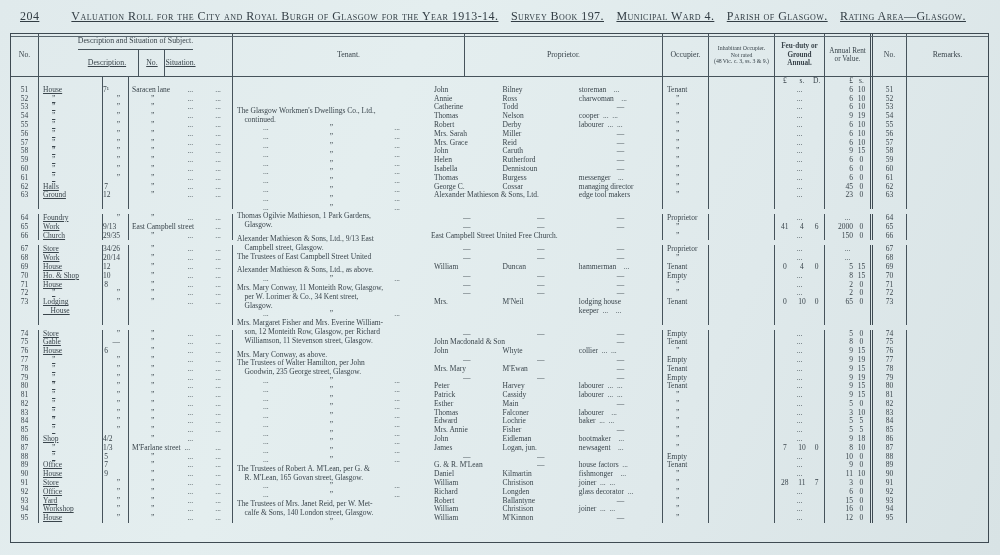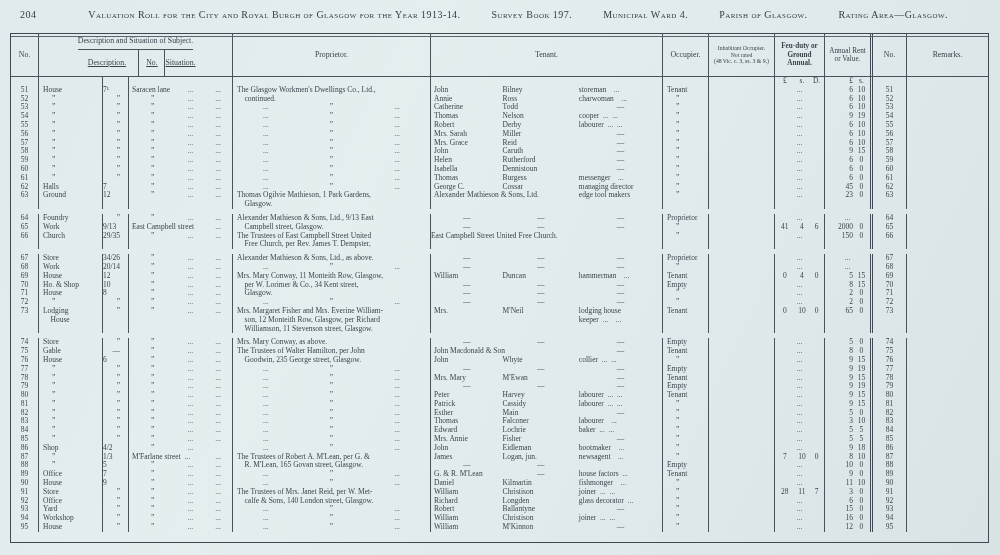--- a/index.html
+++ b/index.html
@@ -7,27 +7,27 @@
     width:1000px;height:555px;overflow:hidden;
     font-family:"Liberation Serif","DejaVu Serif",serif;
     color:#3a454c;background:#d8e3e5;
   }
   .page{
     position:relative;width:1000px;height:555px;
     background:linear-gradient(115deg,#e0eaec 0%,#e4eeef 35%,#dfe9eb 70%,#d8e3e5 100%);
   }
   
   .masthead{
-    position:absolute;top:9px;left:14px;right:18px;
+    position:absolute;top:9px;left:14px;right:0;
     display:flex;align-items:baseline;
-    font-variant:small-caps;font-size:10px;letter-spacing:.45px;
-    white-space:nowrap;color:#323d44;
+    font-variant:small-caps;font-size:12px;letter-spacing:.45px;
+    white-space:nowrap;color:#323d44;text-decoration:underline;
   }
   .masthead .pageno{margin-left:6px;font-variant:normal;}
-  .masthead .title{margin-left:52px;}
+  .masthead .title{margin-left:32px;}
   .masthead .seg{margin-left:auto;}
   .masthead .last{margin-right:34px;text-align:right;}
   
   .tbl{
     position:absolute;left:10px;right:11px;top:33px;bottom:12px;
     border:1.4px solid #3e4a52;background:transparent;
   }
   .tbl::before{
     content:"";position:absolute;left:0;right:0;top:1.6px;
     border-top:1px solid #5a676f;pointer-events:none;
@@ -59,24 +59,24 @@
   .hc-rem{flex:1;border-right:none;}
   
   .tbody{overflow:hidden;}
   .trow{display:flex;height:8.8px;line-height:8.8px;font-size:7.5px;white-space:pre;}
   .trow.gap{height:5px;}
   .cell{
     box-sizing:border-box;flex:0 0 auto;border-right:1px solid #46535b;
     overflow:visible;
   }
   .c0{width:28px;text-align:center;}
-  .c1{width:64px;padding-left:4px;}
-  .c2{width:26px;padding-right:20px;}
+  .c1{width:64px;padding-left:4px;text-decoration:underline;}
+  .c2{width:26px;text-align:right;padding-right:20px;}
   .c3{width:104px;justify-content:space-between;}
-  .c4{width:198px;padding-left:4px;}
+  .c4{width:198px;padding-left:4px;margin-top:21px;}
   .c5{width:232px;}
   .c6{width:46px;padding-left:4px;}
   .c7{width:66px;}
   .c8{width:50px;text-align:center;}
   .c9{width:48px;text-align:center;border-right:3px double #3e4a52;}
   .c10{width:34px;text-align:center;}
   .c11{flex:1 1 auto;border-right:none;}
   .cell.multi{display:flex;padding:0;}
   .seg{flex:0 0 auto;box-sizing:border-box;white-space:pre;overflow:visible;}
   
@@ -121,22 +121,22 @@
     <div class="thead">
       <div class="hc hc-no">No.</div>
       <div class="hc hc-descgroup">
         <div class="descgroup-top">Description and Situation of Subject.</div>
         <div class="descgroup-sub">
           <div class="hsub hsub-desc">Description.</div>
           <div class="hsub hsub-num">No.</div>
           <div class="hsub hsub-sit">Situation.</div>
         </div>
       </div>
+      <div class="hc hc-ten">Tenant.</div>
       <div class="hc hc-prop">Proprietor.</div>
-      <div class="hc hc-ten">Tenant.</div>
       <div class="hc hc-occ">Occupier.</div>
       <div class="hc hc-inhab">
         <div>Inhabitant Occupier.</div>
         <div>Not rated</div>
         <div>(48 Vic. c. 3, ss. 3 &amp; 9.)</div>
       </div>
       <div class="hc hc-feu">Feu-duty or Ground Annual.</div>
       <div class="hc hc-rent">Annual Rent or Value.</div>
       <div class="hc hc-no2">No.</div>
       <div class="hc hc-rem">Remarks.</div>
@@ -155,21 +155,20 @@
         <div class="trow"><div class="cell c0">59</div><div class="cell c1 dm">”</div><div class="cell c2 dm">”</div><div class="cell c3 multi"><span class="seg dm">”</span><span class="seg">...</span><span class="seg">...</span></div><div class="cell c4 multi"><span class="seg">...</span><span class="seg dm">”</span><span class="seg">...</span></div><div class="cell c5 multi"><span class="seg">Helen</span><span class="seg">Rutherford</span><span class="seg dm">—</span></div><div class="cell c6 dm">”</div><div class="cell c7"></div><div class="cell c8">...</div><div class="cell c9 multi"><span class="seg">6</span><span class="seg">0</span></div><div class="cell c10">59</div><div class="cell c11"></div></div>
         <div class="trow"><div class="cell c0">60</div><div class="cell c1 dm">”</div><div class="cell c2 dm">”</div><div class="cell c3 multi"><span class="seg dm">”</span><span class="seg">...</span><span class="seg">...</span></div><div class="cell c4 multi"><span class="seg">...</span><span class="seg dm">”</span><span class="seg">...</span></div><div class="cell c5 multi"><span class="seg">Isabella</span><span class="seg">Dennistoun</span><span class="seg dm">—</span></div><div class="cell c6 dm">”</div><div class="cell c7"></div><div class="cell c8">...</div><div class="cell c9 multi"><span class="seg">6</span><span class="seg">0</span></div><div class="cell c10">60</div><div class="cell c11"></div></div>
         <div class="trow"><div class="cell c0">61</div><div class="cell c1 dm">”</div><div class="cell c2 dm">”</div><div class="cell c3 multi"><span class="seg dm">”</span><span class="seg">...</span><span class="seg">...</span></div><div class="cell c4 multi"><span class="seg">...</span><span class="seg dm">”</span><span class="seg">...</span></div><div class="cell c5 multi"><span class="seg">Thomas</span><span class="seg">Burgess</span><span class="seg">messenger  ...</span></div><div class="cell c6 dm">”</div><div class="cell c7"></div><div class="cell c8">...</div><div class="cell c9 multi"><span class="seg">6</span><span class="seg">0</span></div><div class="cell c10">61</div><div class="cell c11"></div></div>
         <div class="trow"><div class="cell c0">62</div><div class="cell c1">Halls</div><div class="cell c2">7</div><div class="cell c3 multi"><span class="seg dm">”</span><span class="seg">...</span><span class="seg">...</span></div><div class="cell c4 multi"><span class="seg">...</span><span class="seg dm">”</span><span class="seg">...</span></div><div class="cell c5 multi"><span class="seg">George C.</span><span class="seg">Cossar</span><span class="seg">managing director</span></div><div class="cell c6 dm">”</div><div class="cell c7"></div><div class="cell c8">...</div><div class="cell c9 multi"><span class="seg">45</span><span class="seg">0</span></div><div class="cell c10">62</div><div class="cell c11"></div></div>
         <div class="trow"><div class="cell c0">63</div><div class="cell c1">Ground</div><div class="cell c2">12</div><div class="cell c3 multi"><span class="seg dm">”</span><span class="seg">...</span><span class="seg">...</span></div><div class="cell c4">Thomas Ogilvie Mathieson, 1 Park Gardens,</div><div class="cell c5 multi"><span class="seg">Alexander Mathieson &amp; Sons, Ltd.</span><span class="seg"></span><span class="seg">edge tool makers</span></div><div class="cell c6 dm">”</div><div class="cell c7"></div><div class="cell c8">...</div><div class="cell c9 multi"><span class="seg">23</span><span class="seg">0</span></div><div class="cell c10">63</div><div class="cell c11"></div></div>
         <div class="trow"><div class="cell c0"></div><div class="cell c1"></div><div class="cell c2"></div><div class="cell c3"></div><div class="cell c4"> Glasgow.</div><div class="cell c5"></div><div class="cell c6"></div><div class="cell c7"></div><div class="cell c8"></div><div class="cell c9"></div><div class="cell c10"></div><div class="cell c11"></div></div>
         <div class="trow gap"></div>
         <div class="trow"><div class="cell c0">64</div><div class="cell c1">Foundry</div><div class="cell c2 dm">”</div><div class="cell c3 multi"><span class="seg dm">”</span><span class="seg">...</span><span class="seg">...</span></div><div class="cell c4">Alexander Mathieson &amp; Sons, Ltd., 9/13 East</div><div class="cell c5 multi"><span class="seg dm">—</span><span class="seg dm">—</span><span class="seg dm">—</span></div><div class="cell c6">Proprietor</div><div class="cell c7"></div><div class="cell c8">...</div><div class="cell c9">...</div><div class="cell c10">64</div><div class="cell c11"></div></div>
         <div class="trow"><div class="cell c0">65</div><div class="cell c1">Work</div><div class="cell c2">9/13</div><div class="cell c3 multi"><span class="seg">East Campbell street</span><span class="seg"></span><span class="seg">...</span></div><div class="cell c4"> Campbell street, Glasgow.</div><div class="cell c5 multi"><span class="seg dm">—</span><span class="seg dm">—</span><span class="seg dm">—</span></div><div class="cell c6 dm">”</div><div class="cell c7"></div><div class="cell c8 multi"><span class="seg">41</span><span class="seg">4</span><span class="seg">6</span></div><div class="cell c9 multi"><span class="seg">2000</span><span class="seg">0</span></div><div class="cell c10">65</div><div class="cell c11"></div></div>
         <div class="trow"><div class="cell c0">66</div><div class="cell c1">Church</div><div class="cell c2">29/35</div><div class="cell c3 multi"><span class="seg dm">”</span><span class="seg">...</span><span class="seg">...</span></div><div class="cell c4">The Trustees of East Campbell Street United</div><div class="cell c5">East Campbell Street United Free Church.</div><div class="cell c6 dm">”</div><div class="cell c7"></div><div class="cell c8">...</div><div class="cell c9 multi"><span class="seg">150</span><span class="seg">0</span></div><div class="cell c10">66</div><div class="cell c11"></div></div>
-        <div class="trow"><div class="cell c0"></div><div class="cell c1"></div><div class="cell c2"></div><div class="cell c3"></div><div class="cell c4"> Free Church, per Rev. James T. Dempster,</div><div class="cell c5"></div><div class="cell c6"></div><div class="cell c7"></div><div class="cell c8"></div><div class="cell c9"></div><div class="cell c10"></div><div class="cell c11"></div></div>
         <div class="trow gap"></div>
         <div class="trow"><div class="cell c0">67</div><div class="cell c1">Store</div><div class="cell c2">34/26</div><div class="cell c3 multi"><span class="seg dm">”</span><span class="seg">...</span><span class="seg">...</span></div><div class="cell c4">Alexander Mathieson &amp; Sons, Ltd., as above.</div><div class="cell c5 multi"><span class="seg dm">—</span><span class="seg dm">—</span><span class="seg dm">—</span></div><div class="cell c6">Proprietor</div><div class="cell c7"></div><div class="cell c8">...</div><div class="cell c9">...</div><div class="cell c10">67</div><div class="cell c11"></div></div>
         <div class="trow"><div class="cell c0">68</div><div class="cell c1">Work</div><div class="cell c2">20/14</div><div class="cell c3 multi"><span class="seg dm">”</span><span class="seg">...</span><span class="seg">...</span></div><div class="cell c4 multi"><span class="seg">...</span><span class="seg dm">”</span><span class="seg">...</span></div><div class="cell c5 multi"><span class="seg dm">—</span><span class="seg dm">—</span><span class="seg dm">—</span></div><div class="cell c6 dm">”</div><div class="cell c7"></div><div class="cell c8">...</div><div class="cell c9">...</div><div class="cell c10">68</div><div class="cell c11"></div></div>
         <div class="trow"><div class="cell c0">69</div><div class="cell c1">House</div><div class="cell c2">12</div><div class="cell c3 multi"><span class="seg dm">”</span><span class="seg">...</span><span class="seg">...</span></div><div class="cell c4">Mrs. Mary Conway, 11 Monteith Row, Glasgow,</div><div class="cell c5 multi"><span class="seg">William</span><span class="seg">Duncan</span><span class="seg">hammerman  ...</span></div><div class="cell c6">Tenant</div><div class="cell c7"></div><div class="cell c8 multi"><span class="seg">0</span><span class="seg">4</span><span class="seg">0</span></div><div class="cell c9 multi"><span class="seg">5</span><span class="seg">15</span></div><div class="cell c10">69</div><div class="cell c11"></div></div>
         <div class="trow"><div class="cell c0">70</div><div class="cell c1">Ho. &amp; Shop</div><div class="cell c2">10</div><div class="cell c3 multi"><span class="seg dm">”</span><span class="seg">...</span><span class="seg">...</span></div><div class="cell c4"> per W. Lorimer &amp; Co., 34 Kent street,</div><div class="cell c5 multi"><span class="seg dm">—</span><span class="seg dm">—</span><span class="seg dm">—</span></div><div class="cell c6">Empty</div><div class="cell c7"></div><div class="cell c8">...</div><div class="cell c9 multi"><span class="seg">8</span><span class="seg">15</span></div><div class="cell c10">70</div><div class="cell c11"></div></div>
         <div class="trow"><div class="cell c0">71</div><div class="cell c1">House</div><div class="cell c2">8</div><div class="cell c3 multi"><span class="seg dm">”</span><span class="seg">...</span><span class="seg">...</span></div><div class="cell c4"> Glasgow.</div><div class="cell c5 multi"><span class="seg dm">—</span><span class="seg dm">—</span><span class="seg dm">—</span></div><div class="cell c6 dm">”</div><div class="cell c7"></div><div class="cell c8">...</div><div class="cell c9 multi"><span class="seg">2</span><span class="seg">0</span></div><div class="cell c10">71</div><div class="cell c11"></div></div>
         <div class="trow"><div class="cell c0">72</div><div class="cell c1 dm">”</div><div class="cell c2 dm">”</div><div class="cell c3 multi"><span class="seg dm">”</span><span class="seg">...</span><span class="seg">...</span></div><div class="cell c4 multi"><span class="seg">...</span><span class="seg dm">”</span><span class="seg">...</span></div><div class="cell c5 multi"><span class="seg dm">—</span><span class="seg dm">—</span><span class="seg dm">—</span></div><div class="cell c6 dm">”</div><div class="cell c7"></div><div class="cell c8">...</div><div class="cell c9 multi"><span class="seg">2</span><span class="seg">0</span></div><div class="cell c10">72</div><div class="cell c11"></div></div>
         <div class="trow"><div class="cell c0">73</div><div class="cell c1">Lodging</div><div class="cell c2 dm">”</div><div class="cell c3 multi"><span class="seg dm">”</span><span class="seg">...</span><span class="seg">...</span></div><div class="cell c4">Mrs. Margaret Fisher and Mrs. Everine William-</div><div class="cell c5 multi"><span class="seg">Mrs.</span><span class="seg">M'Neil</span><span class="seg">lodging house</span></div><div class="cell c6">Tenant</div><div class="cell c7"></div><div class="cell c8 multi"><span class="seg">0</span><span class="seg">10</span><span class="seg">0</span></div><div class="cell c9 multi"><span class="seg">65</span><span class="seg">0</span></div><div class="cell c10">73</div><div class="cell c11"></div></div>
         <div class="trow"><div class="cell c0"></div><div class="cell c1">  House</div><div class="cell c2"></div><div class="cell c3"></div><div class="cell c4"> son, 12 Monteith Row, Glasgow, per Richard</div><div class="cell c5 multi"><span class="seg"></span><span class="seg"></span><span class="seg">keeper ...  ...</span></div><div class="cell c6"></div><div class="cell c7"></div><div class="cell c8"></div><div class="cell c9"></div><div class="cell c10"></div><div class="cell c11"></div></div>
         <div class="trow"><div class="cell c0"></div><div class="cell c1"></div><div class="cell c2"></div><div class="cell c3"></div><div class="cell c4"> Williamson, 11 Stevenson street, Glasgow.</div><div class="cell c5"></div><div class="cell c6"></div><div class="cell c7"></div><div class="cell c8"></div><div class="cell c9"></div><div class="cell c10"></div><div class="cell c11"></div></div>

